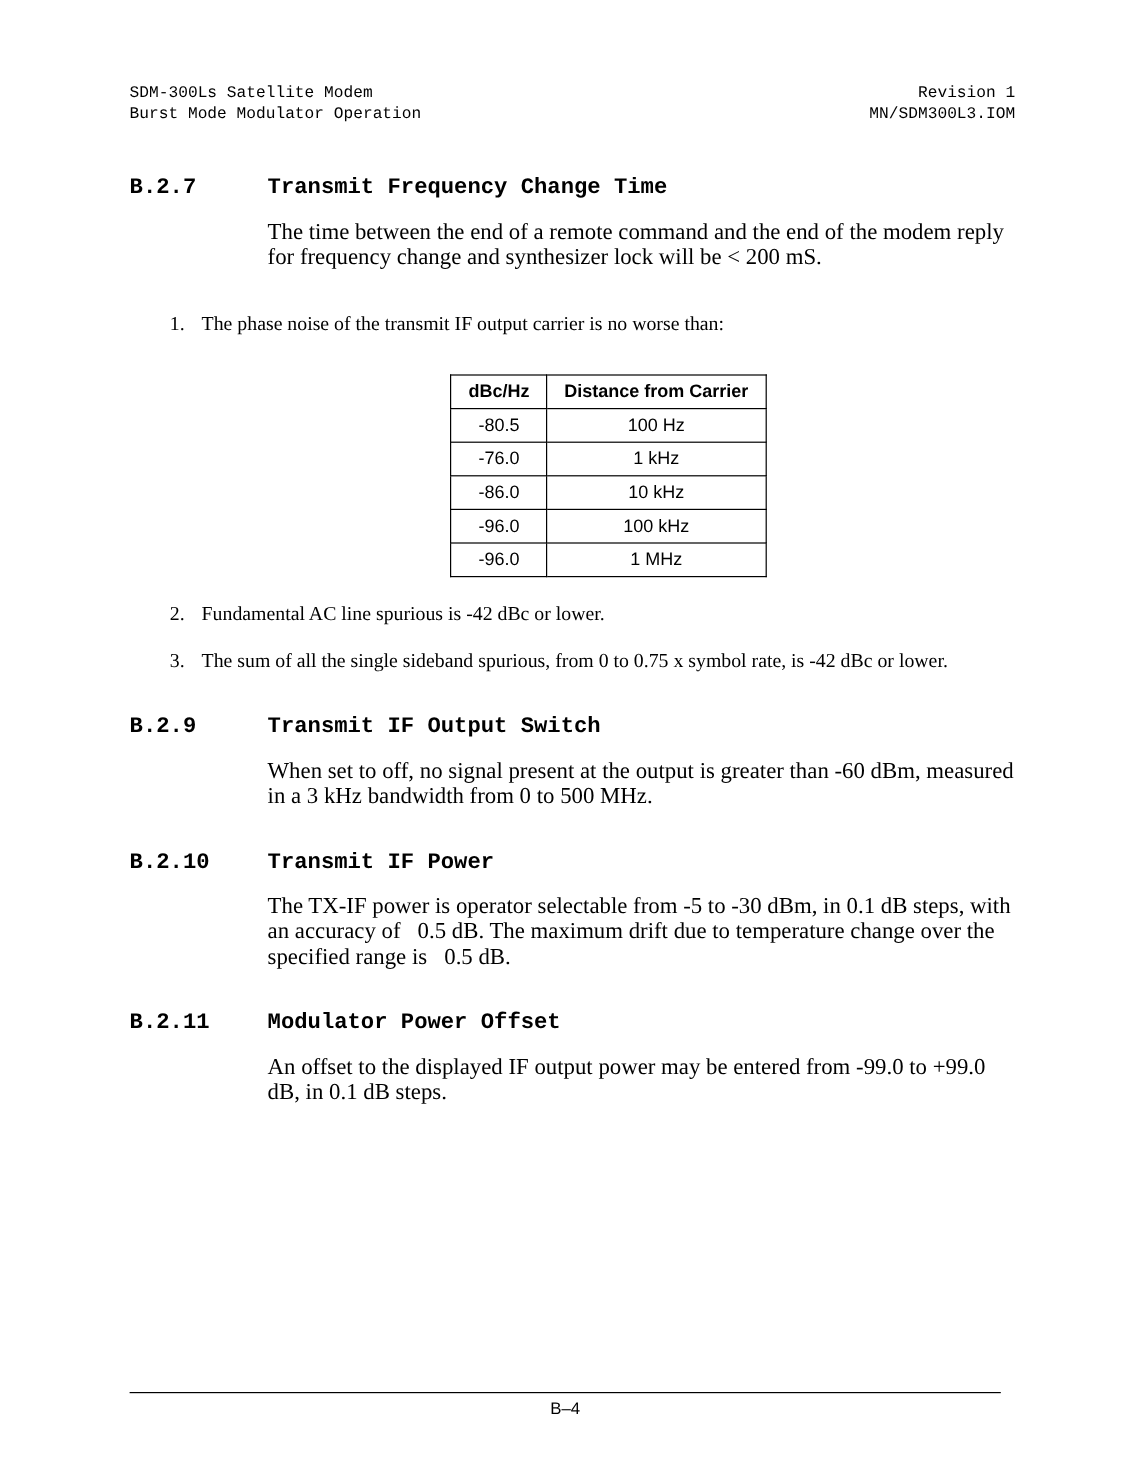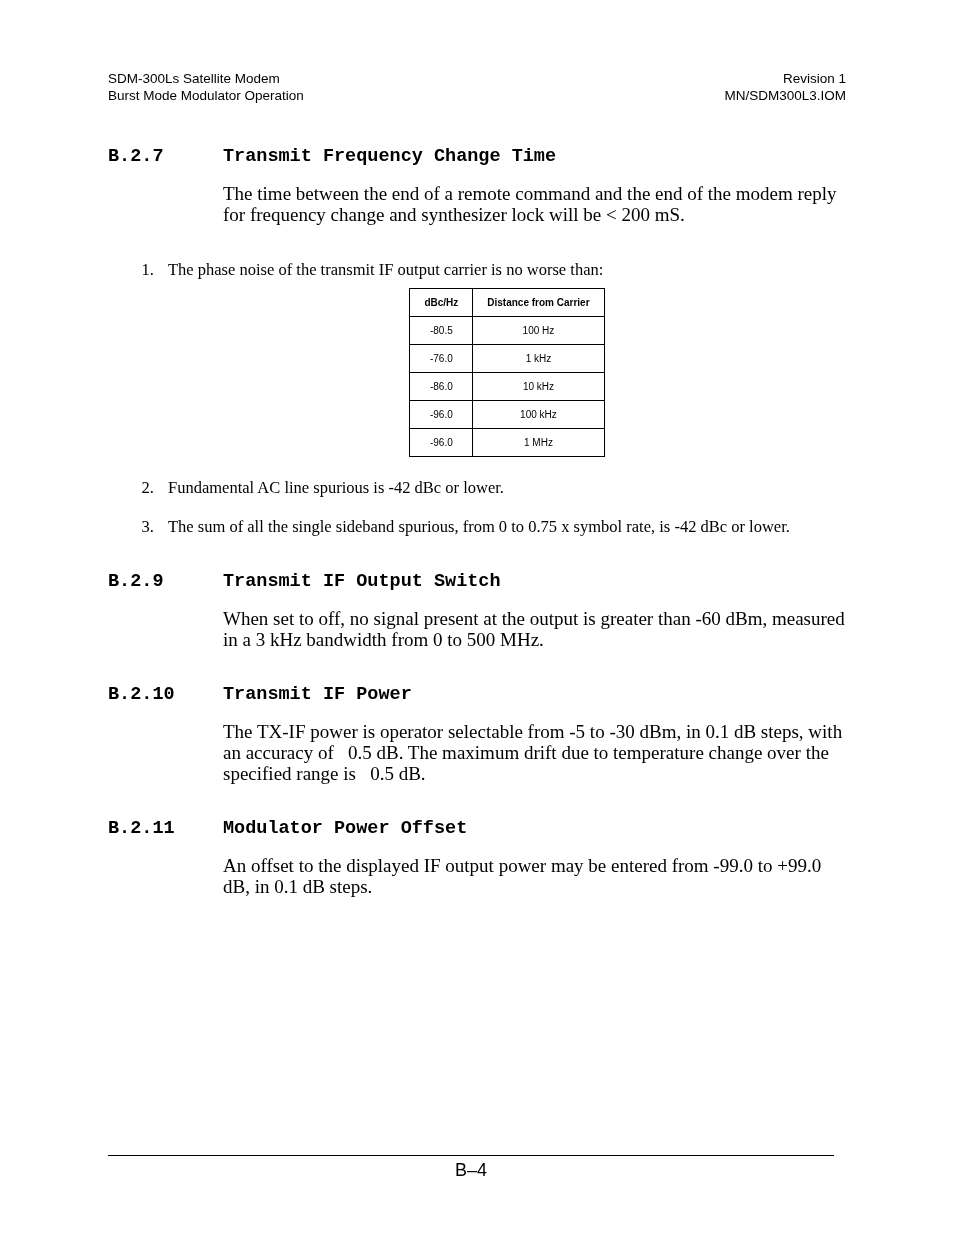--- a/index.html
+++ b/index.html
@@ -10,21 +10,21 @@
     color: #000;
   }
   .page {
     width: 954px;
     height: 1235px;
     box-sizing: border-box;
     padding: 70px 108px 40px 108px;
     position: relative;
   }
   .doc-header {
-    font-family: Liberation Sans, sans-serif;
+    font-family: Liberation Mono, monospace;
     font-size: 13.5px;
     line-height: 17px;
     margin-bottom: 42px;
   }
   .doc-header .hrow {
     display: flex;
     justify-content: space-between;
   }
   .section {
     margin-bottom: 34px;
@@ -53,40 +53,40 @@
     padding: 0 0 0 32px;
     font-size: 16.5px;
     line-height: 21px;
   }
   ol.num-list li {
     padding-left: 10px;
     margin-bottom: 18px;
   }
   table.phase {
     border-collapse: collapse;
-    margin: 8px auto 20px auto;
+    margin: 32px auto 20px auto;
     font-family: Arial, Helvetica, sans-serif;
-    font-size: 10px;
+    font-size: 15px;
   }
   table.phase th, table.phase td {
     border: 1px solid #000;
     padding: 3px 14px;
     text-align: center;
   }
   table.phase th {
     font-weight: bold;
   }
   .footer {
     position: absolute;
     left: 108px;
     right: 120px;
     bottom: 54px;
     border-top: 1px solid #000;
     text-align: center;
-    font-size: 18px;
+    font-size: 14px;
     font-family: Arial, Helvetica, sans-serif;
     padding-top: 4px;
   }
 </style>
 </head>
 <body>
 
 <div class="page">
 
   <div class="doc-header">

